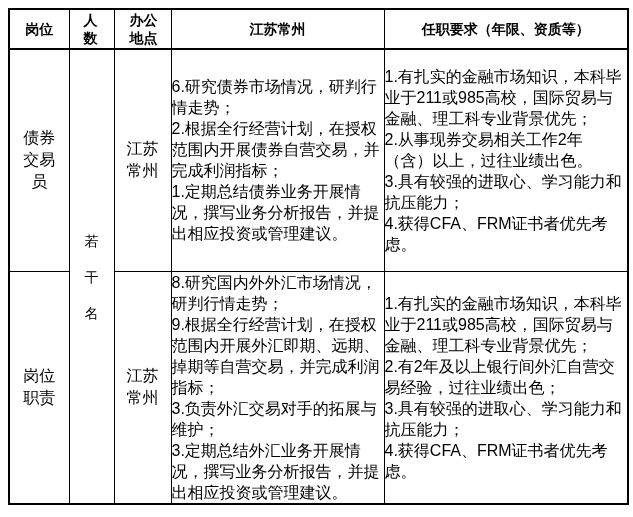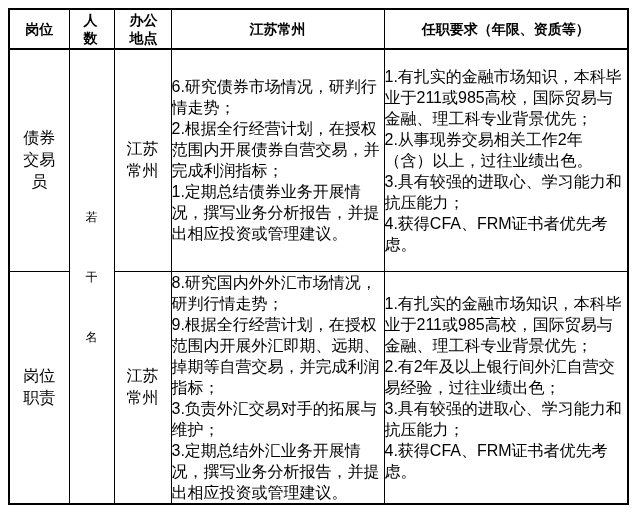--- a/index.html
+++ b/index.html
@@ -65,22 +65,22 @@
   .wrap-header-mid {
     display: inline-block;
     width: 30px;
     text-align: right;
     vertical-align: middle;
     word-break: break-all;
   }
   .headcount-text {
     display: inline-block;
     width: 18px;
-    font-size: 12px;
-    line-height: 60px;
+    font-size: 14px;
+    line-height: 36px;
     text-align: center;
     vertical-align: middle;
     word-break: break-all;
   }
   td.text-cell {
     padding: 2px 5px 2px 8px;
     font-size: 16px;
     line-height: 21px;
     text-align: left;
   }

